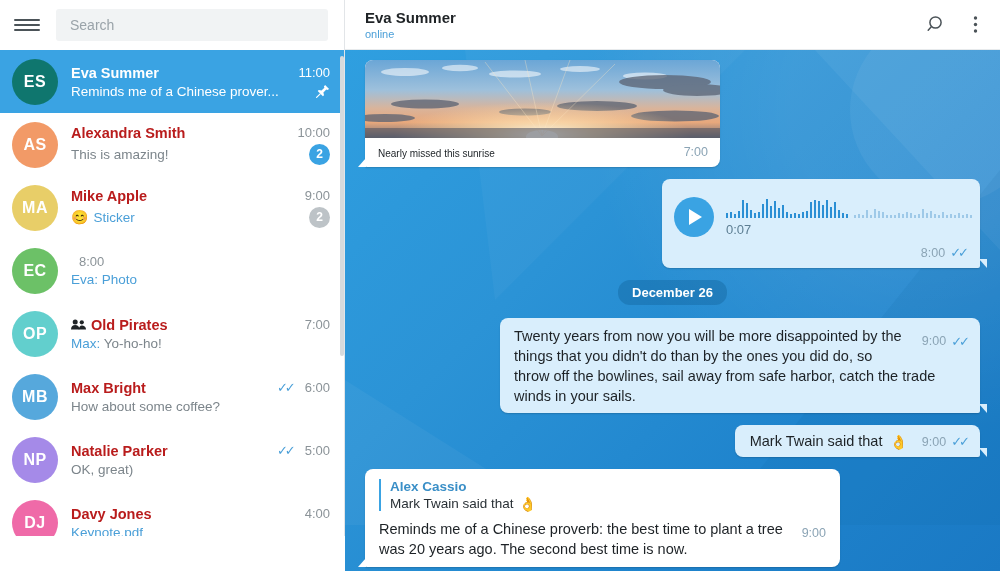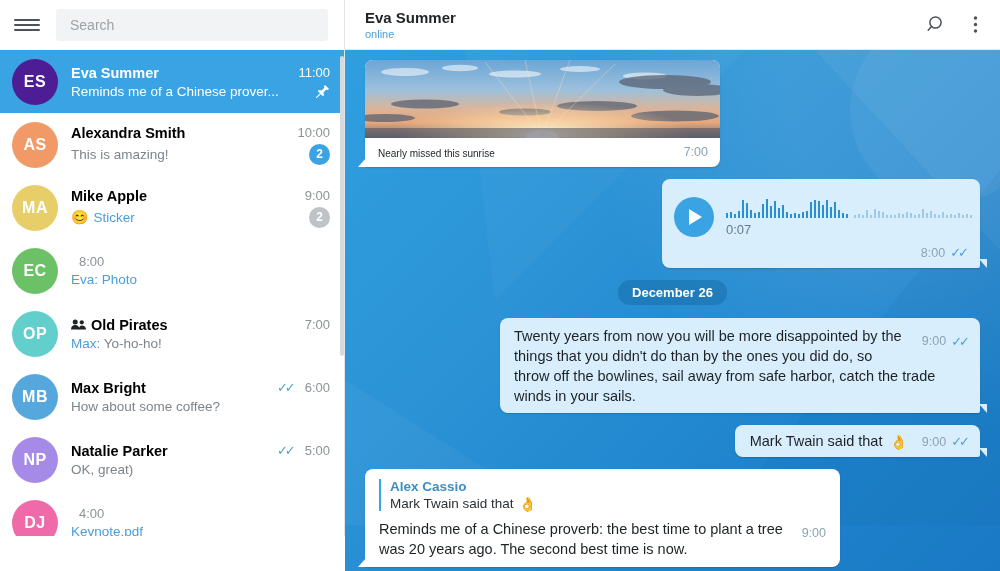--- a/index.html
+++ b/index.html
@@ -54,21 +54,21 @@
     width: 46px; height: 46px; border-radius: 50%;
     min-width: 46px;
     display: flex; align-items: center; justify-content: center;
     color: #fff; font-size: 16px; font-weight: bold;
     letter-spacing: .5px; margin-right: 13px;
     user-select: none;
   }
   .row-body { flex: 1; min-width: 0; display: flex; flex-direction: column; justify-content: center; gap: 3px;}
   .row-line { display: flex; align-items: center; }
   .row-title {
-    font-size: 14.5px; font-weight: bold; color: #000000;
+    font-size: 14.5px; font-weight: bold; color: #b91c1c;
     white-space: nowrap; overflow: hidden; text-overflow: ellipsis;
     flex: 1;
   }
   .chat-row.active .row-title { color: #fff; }
   .row-time { font-size: 13px; color: #8b9398; margin-left: 8px; white-space: nowrap; }
   .chat-row.active .row-time { color: #fff; }
   .row-preview {
     font-size: 13.5px; color: #7c858b;
     white-space: nowrap; overflow: hidden; text-overflow: ellipsis; flex: 1;
   }
@@ -194,21 +194,21 @@
           <i></i>
           <i></i>
       </div>
       <div id="search-box">
         <input id="search-input" type="text" placeholder="Search" style="">
       </div>
     </div>
 
     <div id="chat-list">
         <div class="chat-row active">
-          <div class="avatar" style="background: #4c1d95;">ES</div>
+          <div class="avatar" style="background: #0f766e;">ES</div>
           <div class="row-body">
             <div class="row-line">
               <div class="row-title"><span>Eva Summer</span></div>
               <span class="row-time">11:00</span>
             </div>
             <div class="row-line">
               <div class="row-preview"><span>Reminds me of a Chinese prover...</span></div>
               <span class="pin-icon">
                 <svg width="14" height="14" viewBox="0 0 14 14">
                   <path d="M9.1 0.9 L13.1 4.9 L11.4 6.1 L10.3 5.6 L7.4 8.5 L8 11.2 L6.9 12.3 L1.7 7.1 L2.8 6 L5.5 6.6 L8.4 3.7 L7.9 2.6 Z" fill="#ffffff"></path>
@@ -297,20 +297,21 @@
             </div>
             <div class="row-line">
               <div class="row-preview"><span>OK, great)</span></div>
             </div>
           </div>
         </div>
         <div class="chat-row">
           <div class="avatar" style="background: rgb(239, 106, 168);">DJ</div>
           <div class="row-body">
             <div class="row-line">
+              <div class="row-title"><span>Davy Jones</span></div>
               <span class="row-time">4:00</span>
             </div>
             <div class="row-line">
               <div class="row-preview media"><span>Keynote.pdf</span></div>
             </div>
           </div>
         </div>
       </div>
 
     <div id="sb-track">

